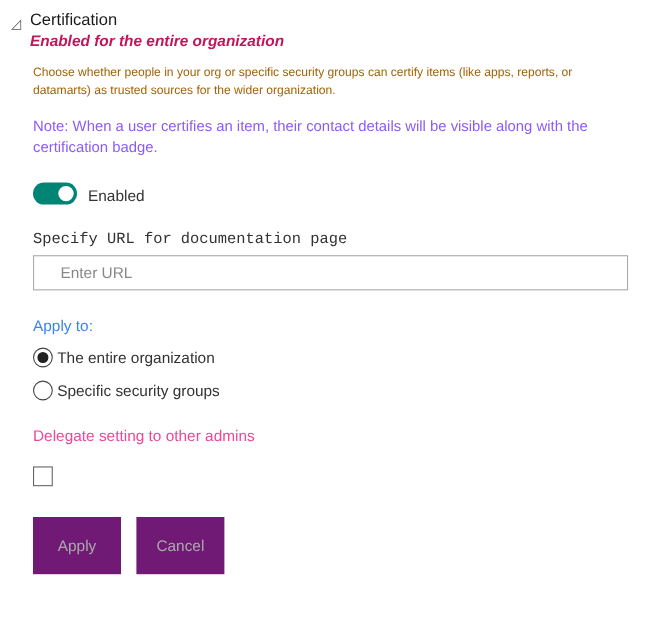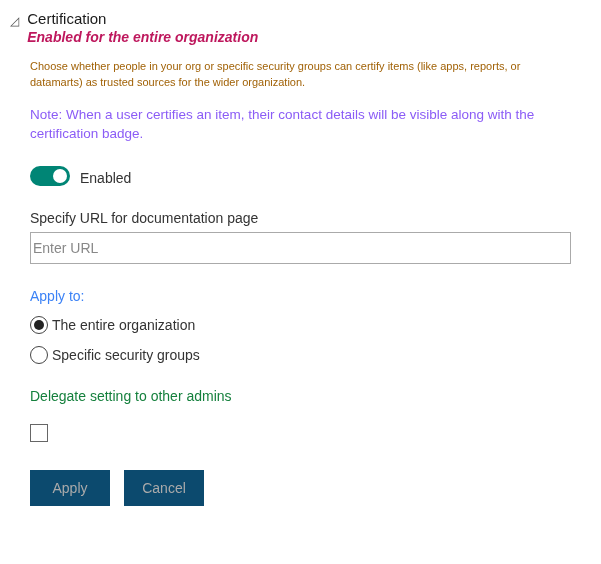--- a/index.html
+++ b/index.html
@@ -78,27 +78,28 @@
     background: #fff;
     border-radius: 50%;
     position: absolute;
     top: 3px;
     right: 3px;
   }
   .field-label {
     margin-top: 24px;
     color: #333;
     font-size: 14px;
+    font-family: Liberation Mono, monospace;
   }
   .url-input {
     width: 100%;
     box-sizing: border-box;
     height: 32px;
     border: 1px solid #aaa;
-    padding: 4px 2px;
+    padding: 4px 24px;
     margin-top: 6px;
     font-size: 14px;
     font-family: inherit;
     color: #333;
     outline: none;
   }
   .url-input::placeholder {
     color: #888;
   }
   .apply-to {
@@ -134,32 +135,32 @@
     height: 18px;
     border: 1px solid #666;
     box-sizing: border-box;
   }
   .check-row.indent0 {
     margin-top: 20px;
   }
   .delegate {
     margin-top: 24px;
     font-size: 14px;
-    color: #15803d;
+    color: #ec4899;
   }
   .buttons-row {
     display: flex;
     gap: 14px;
     margin-top: 28px;
   }
   .btn {
     width: 80px;
-    height: 36px;
+    height: 52px;
     border: none;
-    background: #0c4a6e;
+    background: #701a75;
     color: #aaa;
     font-family: inherit;
     font-size: 14px;
   }
 </style>
 </head>
 <body>
 
 <div class="container">
   <div class="header-row">

